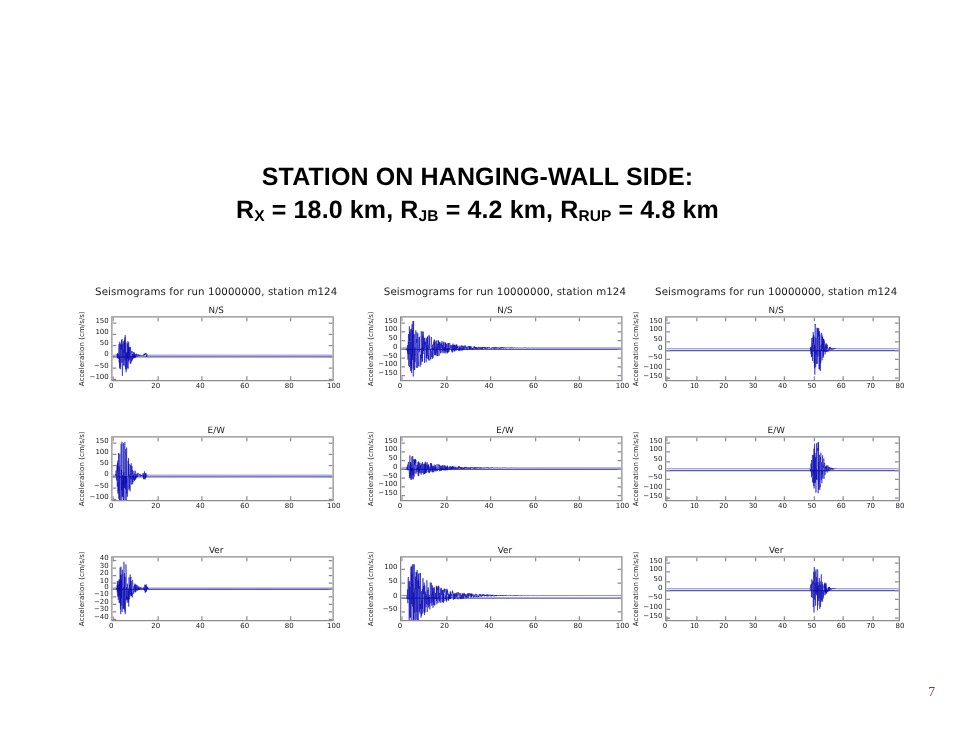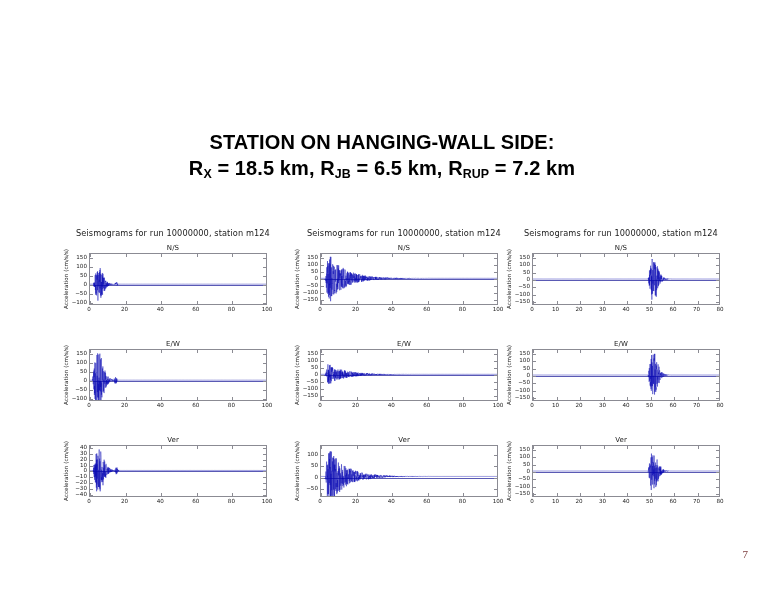--- a/index.html
+++ b/index.html
@@ -175,21 +175,21 @@
   }
 </style>
 </head>
 <body>
 
 <div class="slide">
 
 
   <div id="subtitle-block">
     <span class="line1">STATION ON HANGING-WALL SIDE:</span>
-    <span class="line2"><span>R</span><sub>X</sub><span> = 18.5 km, </span><span>R</span><sub>JB</sub><span> = 6.5 km, </span><span>R</span><sub>RUP</sub><span> = 7.2 km</span></span>
+    <span class="line2"><span>R</span><sub>X</sub><span> = 18.0 km, </span><span>R</span><sub>JB</sub><span> = 4.2 km, </span><span>R</span><sub>RUP</sub><span> = 4.8 km</span></span>
   </div>
 
   <div id="figures-container">
       <div class="figure" style="left: 62px; width: 222px;">
         <div class="fig-title">Seismograms for run 10000000, station m124</div>
         <div class="subplot">
           <div class="sub-title">N/S</div>
           <div class="axes-row">
             <div class="ylabel" style="height: 52px;">Acceleration (cm/s/s)</div>
             <div class="yticks" style="height: 52px;">

